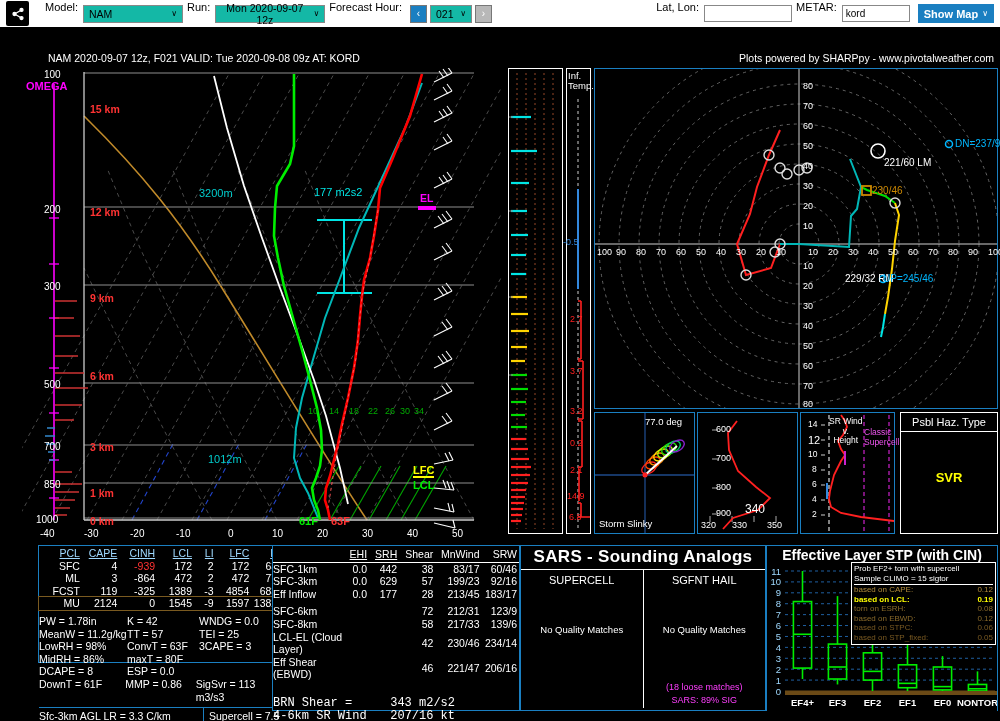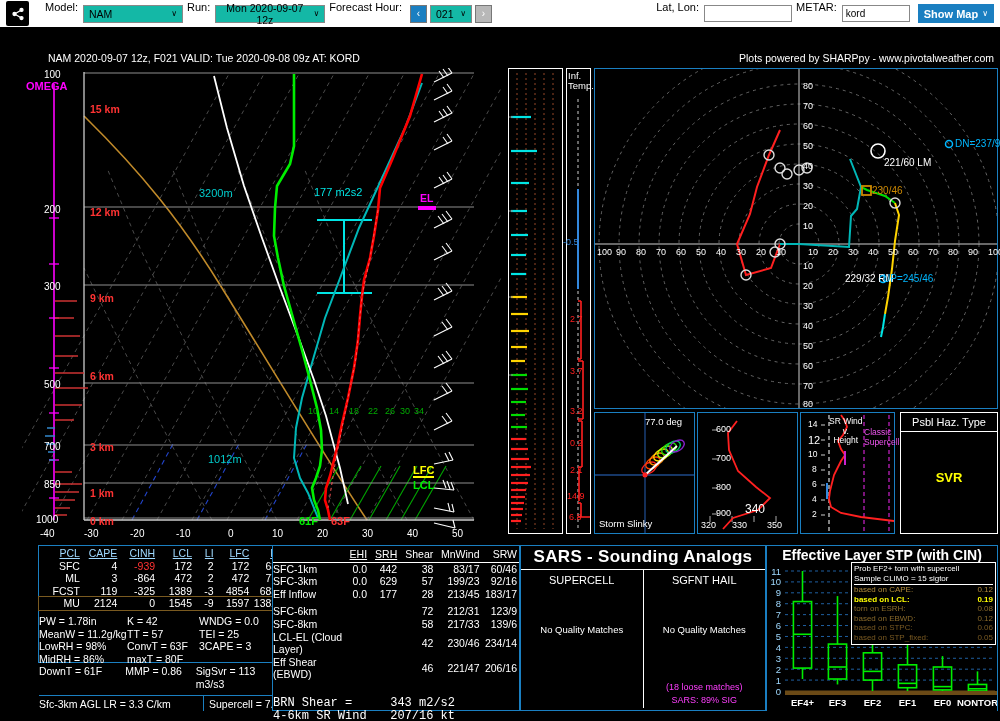--- a/index.html
+++ b/index.html
@@ -692,20 +692,25 @@
           <span>TEI = 25</span>
         </div>
       <div style="display:flex;">
           <span style="width:88px;">LowRH = 98%</span>
           <span style="width:72px;">ConvT = 63F</span>
           <span>3CAPE = 3</span>
         </div>
       <div style="display:flex;">
           <span style="width:88px;">MidRH = 86%</span>
           <span style="width:72px;">maxT = 80F</span>
+          <span></span>
+        </div>
+      <div style="display:flex;">
+          <span style="width:88px;">DCAPE = 8</span>
+          <span style="width:72px;">ESP = 0.0</span>
           <span></span>
         </div>
       <div style="display:flex;">
           <span style="width:88px;">DownT = 61F</span>
           <span style="width:72px;">MMP = 0.86</span>
           <span>SigSvr = 113 m3/s3</span>
         </div>
     </div>
 
     <div style="margin-top:4px;border-top:1px solid #1a7fc1;display:flex;">

